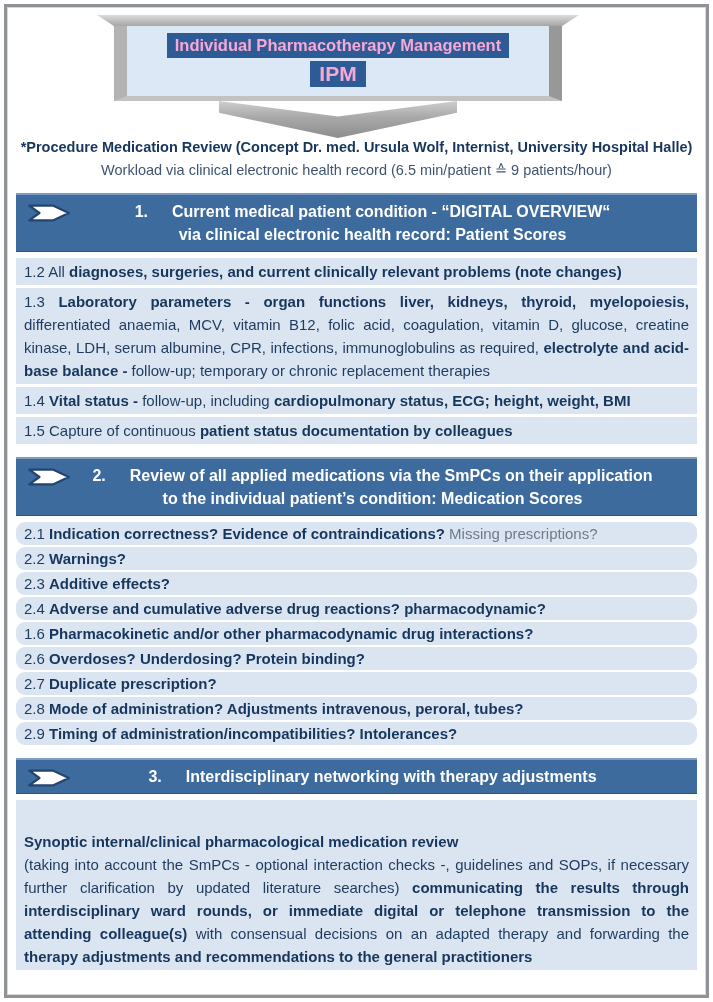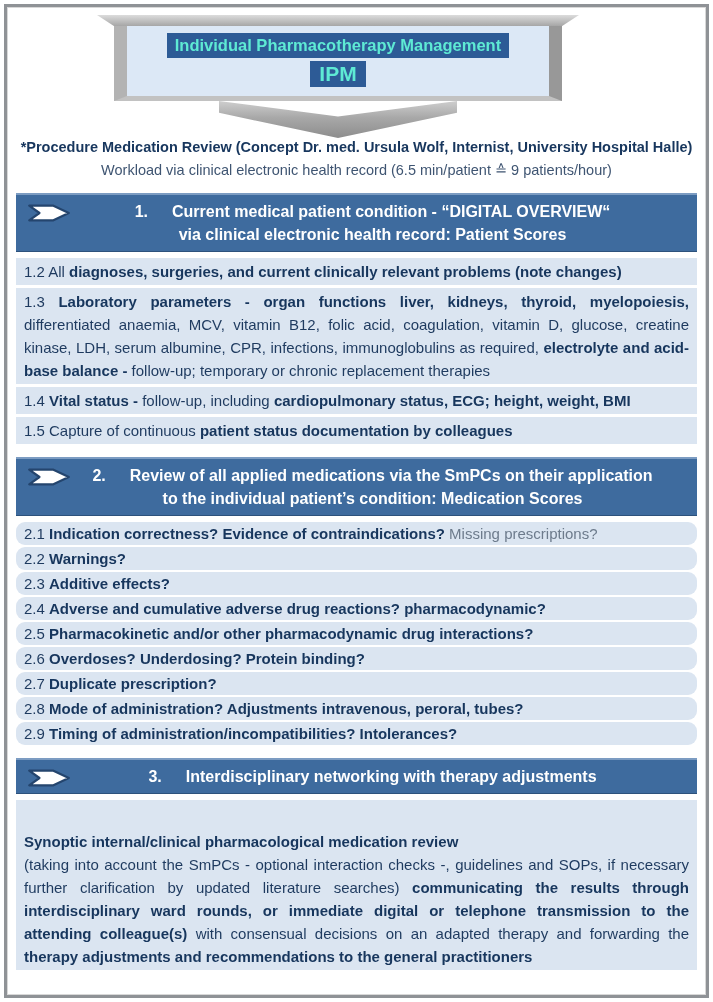--- a/index.html
+++ b/index.html
@@ -25,21 +25,21 @@
   }
   .banner-box{
     background:#dce8f6;
     border-left:13px solid #b3b3b3;
     border-right:13px solid #989898;
     border-bottom:5px solid #c2c2c2;
     padding:7px 4px 9px 4px;
     text-align:center;
   }
   .hl{
-    background:#2d5b96;color:#5eead4;font-weight:bold;
+    background:#2d5b96;color:#f9a8d4;font-weight:bold;
     padding:3px 8px;display:inline-block;
   }
   .banner-title .hl{font-size:16.5px;}
   .banner-acronym{margin-top:3px;}
   .banner-acronym .hl{font-size:21px;padding:1px 9px;}
   .down-arrow{
     width:238px;height:37px;margin:0 auto;
     background:linear-gradient(180deg,#cecece 0%,#a8a8a8 45%,#8d8d8d 100%);
     clip-path:polygon(0 0,50% 42%,100% 0,100% 32%,50% 100%,0 32%);
   }
@@ -122,21 +122,21 @@
       <span>2.</span>
       <span>Review of all applied medications via the SmPCs on their application</span>
     </div>
     <div class="hline2">to the individual patient’s condition:  Medication Scores</div>
   </div>
   <div class="sec-body tight">
     <p><span>2.1 </span><span class="b">Indication correctness? Evidence of contraindications?</span><span class="g"> Missing prescriptions?</span></p>
     <p><span>2.2 </span><span class="b">Warnings?</span></p>
     <p><span>2.3 </span><span class="b">Additive effects?</span></p>
     <p><span>2.4 </span><span class="b">Adverse and cumulative adverse drug reactions? pharmacodynamic?</span></p>
-    <p><span>2.5 </span><span class="b">Pharmacokinetic and/or other pharmacodynamic drug interactions?</span></p>
+    <p><span>1.6 </span><span class="b">Pharmacokinetic and/or other pharmacodynamic drug interactions?</span></p>
     <p><span>2.6 </span><span class="b">Overdoses? Underdosing? Protein binding?</span></p>
     <p><span>2.7 </span><span class="b">Duplicate prescription?</span></p>
     <p><span>2.8 </span><span class="b">Mode of administration? Adjustments intravenous, peroral, tubes?</span></p>
     <p><span>2.9 </span><span class="b">Timing of administration/incompatibilities? Intolerances?</span></p>
   </div>
 
   <div class="sec-header">
     <span class="chev">
       <svg viewBox="0 0 60 26" width="44" height="20" aria-hidden="true">
         <path d="M3 3 H36 L57 13 L36 23 H3 L17 13 Z" fill="#ffffff" stroke="#24456e" stroke-width="3" stroke-linejoin="round"></path>

